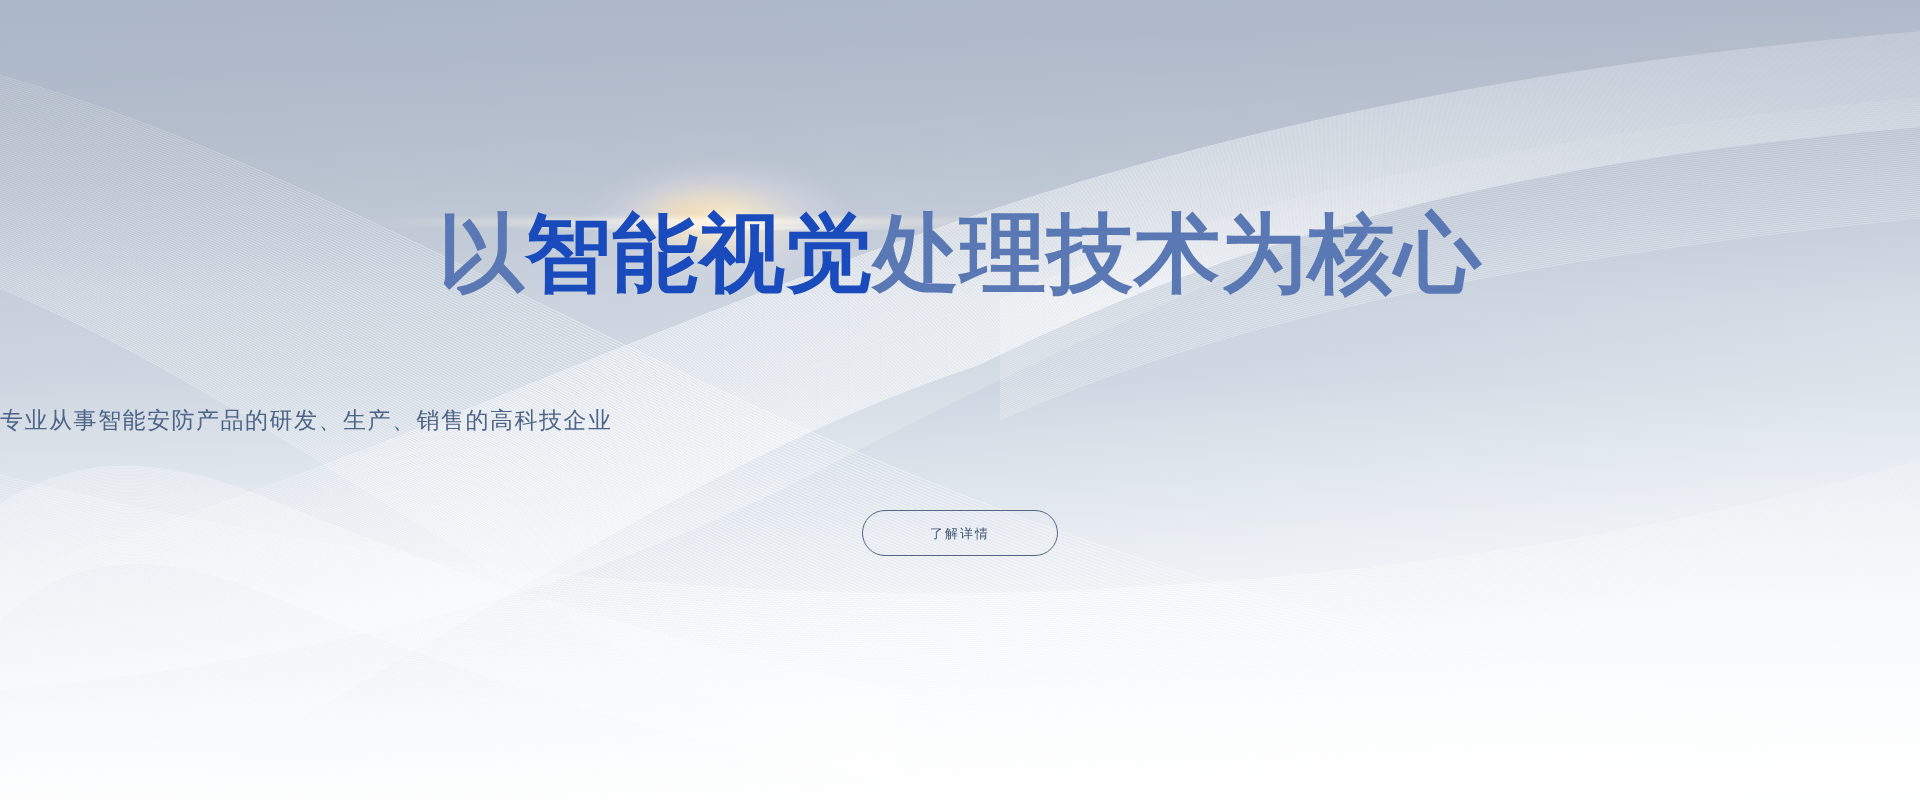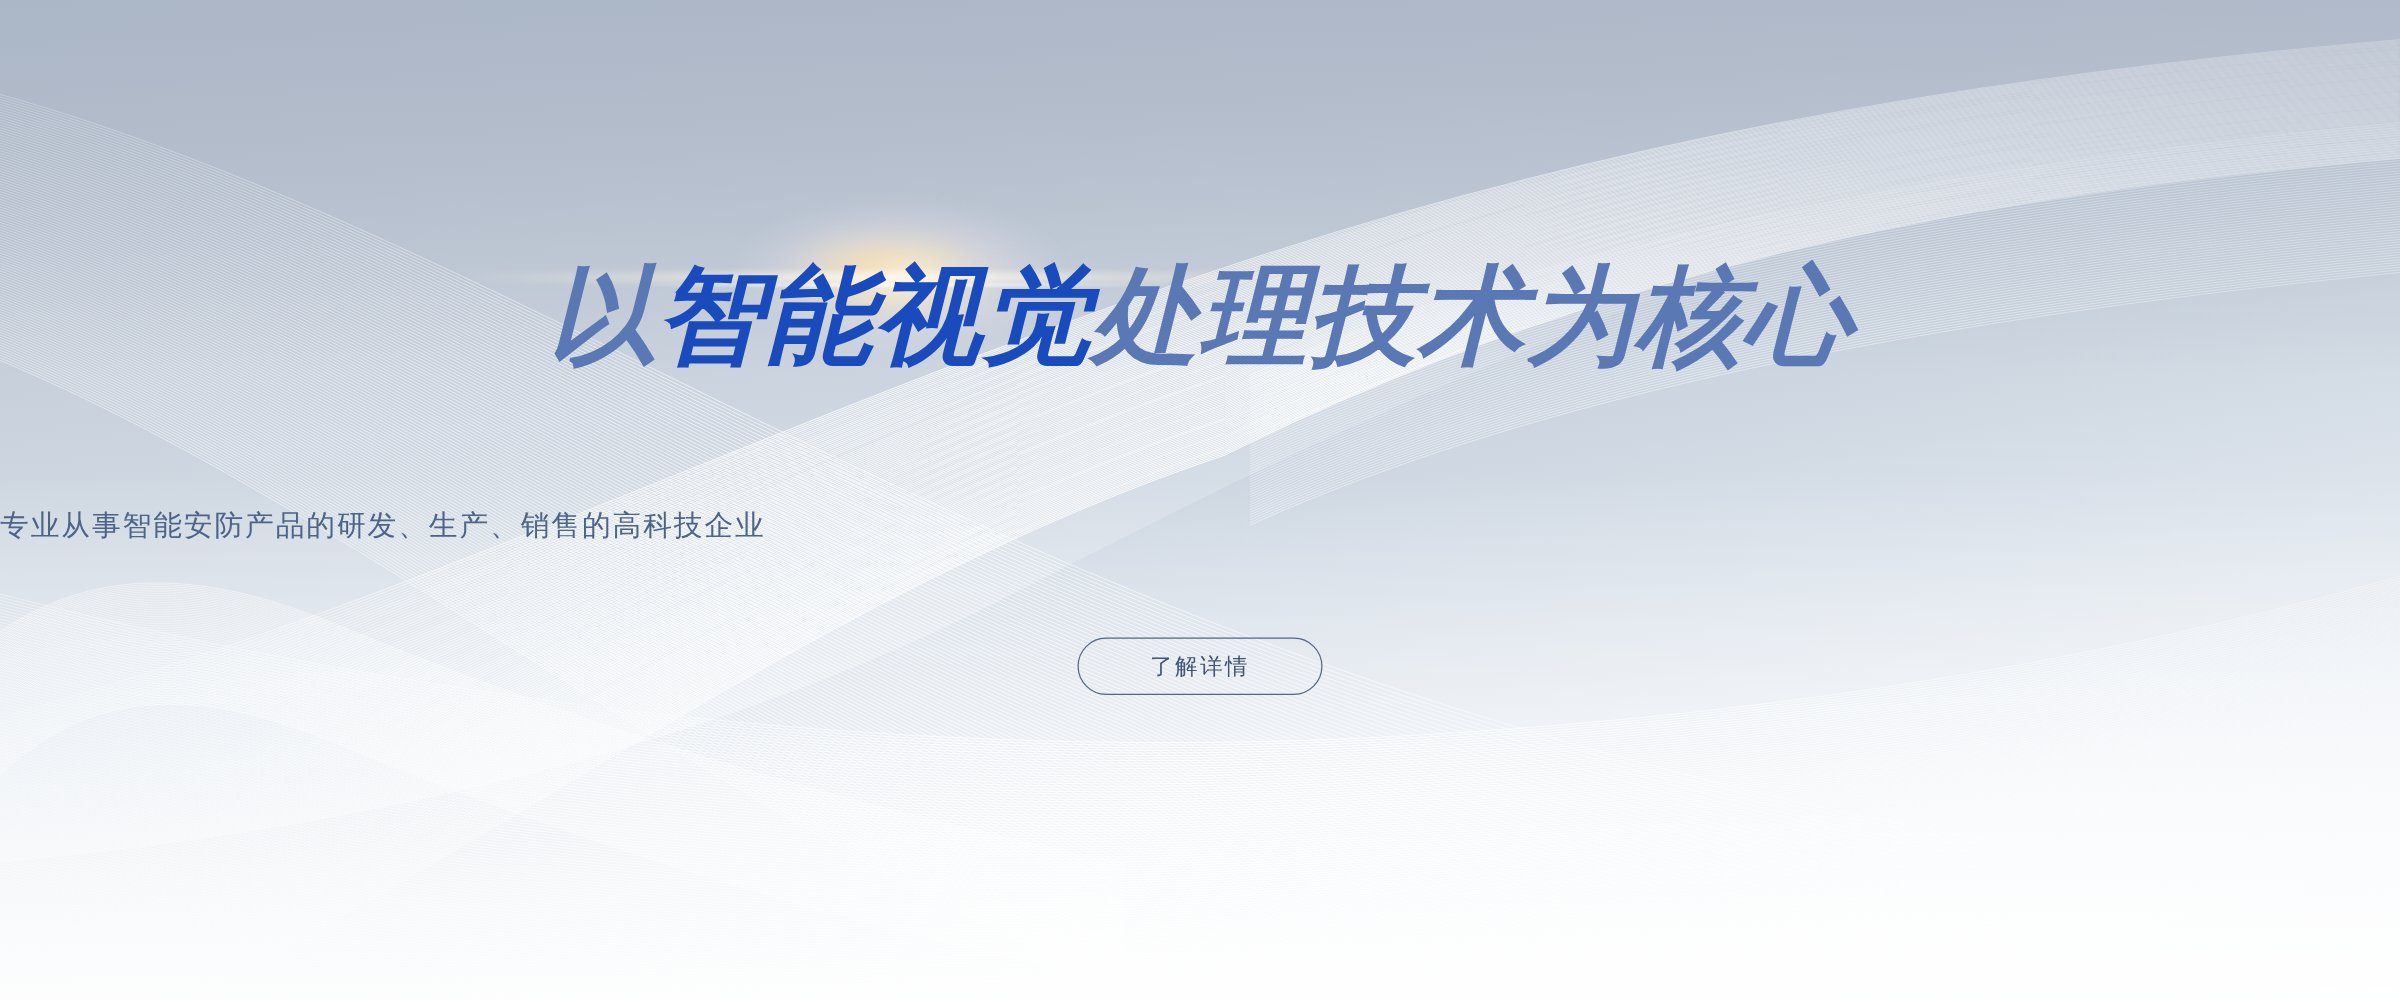--- a/index.html
+++ b/index.html
@@ -105,21 +105,20 @@
   .headline {
     position: absolute;
     left: 0; right: 0;
     top: 210px;
     margin: 0;
     font-size: 86px;
     line-height: 1.0;
     font-weight: 700;
     letter-spacing: 1px;
     white-space: nowrap;
-    font-style: italic;
     text-align: center;
     -webkit-font-smoothing: antialiased;
   }
   .headline .seg { display: inline; }
   .headline .seg-muted { color: #5a78b4; }
   .headline .seg-accent { color: #1a4bbd; }
 
   .subtitle {
     position: absolute;
     left: 0; right: 0;
@@ -143,21 +142,21 @@
     display: inline-block;
     box-sizing: border-box;
     width: 196px;
     height: 46px;
     line-height: 43px;
     border: 1.6px solid #536684;
     border-radius: 23px;
     background: transparent;
     color: #3f5573;
     font-family: "Liberation Sans", "DejaVu Sans", sans-serif;
-    font-size: 18px;
+    font-size: 13px;
     letter-spacing: 2px;
     text-align: center;
     cursor: pointer;
     padding: 0;
   }
 </style>
 </head>
 <body>
 
 <div class="banner">

